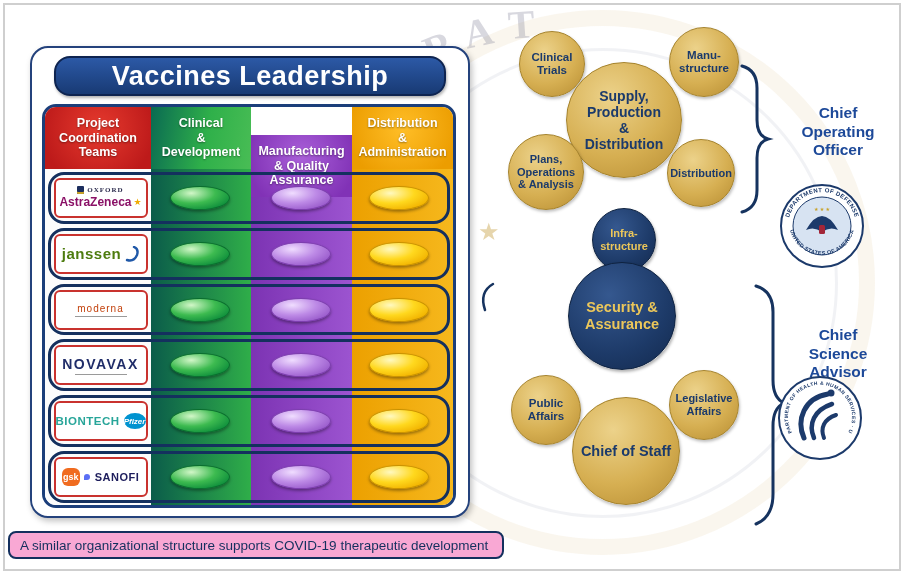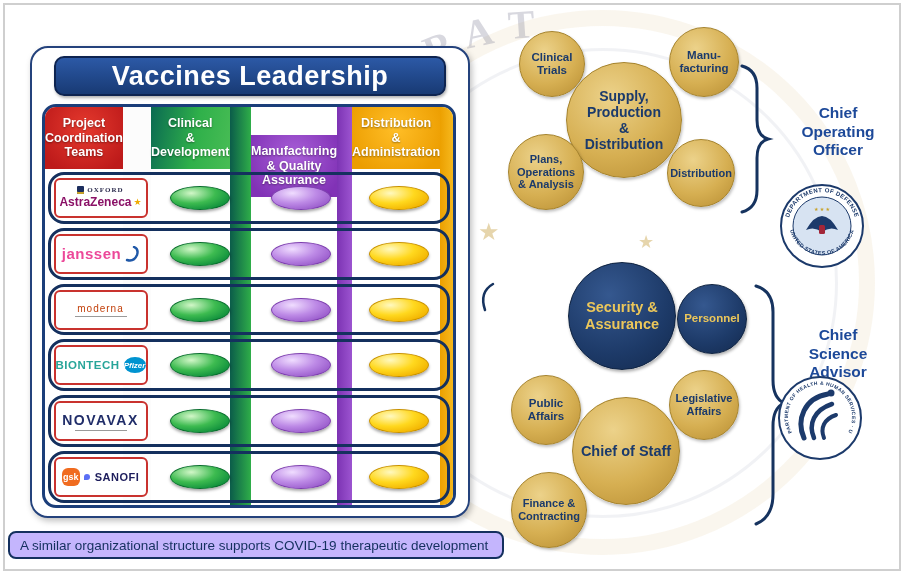--- a/index.html
+++ b/index.html
@@ -18,26 +18,26 @@
   .wm-l2 { left:464px; top:9px;  font-size:40px; transform:rotate(-12deg); }
   .wm-l3 { left:508px; top:1px;  font-size:40px; transform:rotate(-4deg); }
   .wm-star { position:absolute; color:rgba(200,162,72,0.45); z-index:0; }
   .wm-s1 { left:478px; top:218px; font-size:24px; }
   .wm-s2 { left:638px; top:231px; font-size:18px; }
 
   
   .card { position:absolute; left:30px; top:46px; width:440px; height:472px; background:#ffffff;
           border:2px solid #24427c; border-radius:18px; box-shadow:2px 3px 6px rgba(0,0,0,0.25); z-index:2; }
   .title-box { position:absolute; left:22px; top:8px; width:392px; height:40px;
-               background:linear-gradient(#2c59a6,#183a74); border:2px solid #0e2450; border-radius:10px;
+               background:linear-gradient(#2c59a6,#183a74); border:2px solid #0e2450; border-radius:16px;
                display:flex; align-items:center; justify-content:center; color:#fff; font-size:27px;
                font-weight:bold; letter-spacing:.5px; box-shadow:1px 2px 3px rgba(0,0,0,0.3); }
   .table-frame { position:absolute; left:10px; top:56px; width:414px; height:404px;
                  border:3px solid #1b3e7a; border-radius:14px; overflow:hidden; display:flex; }
-  .col { display:flex; flex-direction:row;border-radius:25px; }
+  .col { display:flex; flex-direction:column;border-radius:25px; }
   .col-1 { width:106px; } .col-2 { width:100px; } .col-3 { width:101px; } .col-4 { width:101px; }
   .col-head { height:62px; display:flex; align-items:center; justify-content:center; text-align:center;
               color:#fff; font-weight:bold; font-size:12.5px; line-height:1.15; white-space:pre-line;
               text-shadow:0 1px 2px rgba(0,0,0,0.4); }
   .head-red    { background:radial-gradient(circle at 50% 35%, #e63a2e, #bd1a1a 85%); }
   .head-green  { background:linear-gradient(100deg, #0a6a52, #2fb04a 55%, #49bd55); }
   .head-purple { background:radial-gradient(circle at 50% 35%, #a95fd8, #8132b6 85%);margin-top:28px; }
   .head-orange { background:radial-gradient(circle at 50% 35%, #ffbe27, #ec9d00 85%); }
   .col-body { flex:1; }
   .body-white  { background:#fcfcfc; }
@@ -52,39 +52,39 @@
 
   .logo { width:94px; height:40px; background:#fff; border:2px solid #c9322e; border-radius:6px;
           display:flex; flex-direction:column; align-items:center; justify-content:center; gap:1px; overflow:hidden; }
   .logo.h { flex-direction:row; gap:4px; }
   .oxford-line { display:flex; align-items:center; gap:3px; font-family:"Liberation Serif", serif;
                  font-size:7px; letter-spacing:1px; color:#2b2b4d; font-weight:bold; }
   .crest { width:7px; height:8px; background:#1c2e5e; border-radius:1px; box-shadow:inset 0 -2px 0 #c9a227; }
   .az-line { display:flex; align-items:center; gap:2px; }
   .az-word { font-size:12px; font-weight:bold; color:#8a1066; }
   .az-star { font-size:9px; color:#f0ab00; }
-  .janssen-word { font-size:15px; font-weight:bold; color:#ec4899; letter-spacing:.5px; }
+  .janssen-word { font-size:15px; font-weight:bold; color:#4d7c0f; letter-spacing:.5px; }
   .moderna-word { font-size:10px; font-weight:normal; color:#c2410c; letter-spacing:1px; }
   .novavax-word { font-size:14px; font-weight:bold; color:#202d69; letter-spacing:1.5px; }
   .tagline-line { width:52px; height:1px; background:#9a9a9a; margin-top:1px; }
   .biontech-word { font-size:11.5px; font-weight:bold; color:#27a599; letter-spacing:.5px; }
   .pfizer-oval { width:32px; height:16px; border-radius:50%; background:#0093d0; color:#fff;
                  font-size:8px; font-style:italic; font-weight:bold; display:flex; align-items:center; justify-content:center; }
   .gsk-badge { width:18px; height:18px; border-radius:6px; background:#f06b1f; color:#fff; font-size:9px;
                font-weight:bold; display:flex; align-items:center; justify-content:center; }
   .sanofi-wrap { display:flex; align-items:center; gap:5px; }
   .sanofi-dot { width:6px; height:6px; border-radius:50% 50% 50% 0; background:#5b6ff5; display:inline-block; }
   .sanofi-word { font-size:11px; font-weight:bold; color:#1d1d5c; letter-spacing:.5px; }
 
   .oval { width:60px; height:24px; border-radius:50%; box-shadow:0 2px 3px rgba(0,0,0,0.35); }
   .oval-green  { background:radial-gradient(ellipse at 35% 28%, #d2f7c8 0%, #3dbb50 45%, #0f8f3c 80%, #077a31); border:1px solid #0a6e2e; }
   .oval-purple { background:radial-gradient(ellipse at 35% 28%, #f0ddff 0%, #bd8ae6 45%, #9a5ccc 80%, #8748b8); border:1px solid #7d3fae; }
   .oval-yellow { background:radial-gradient(ellipse at 35% 28%, #fff9c0 0%, #ffd81e 45%, #f2b300 80%, #dd9f00); border:1px solid #c89200; }
 
-  .footnote { position:absolute; left:8px; top:531px; width:496px; height:28px; background:#c4b5fd;
+  .footnote { position:absolute; left:8px; top:531px; width:496px; height:28px; background:#f9a8d4;
               border:2px solid #14305e; border-radius:8px; display:flex; align-items:center; padding-left:10px;
               color:#14305e; font-size:13.5px; z-index:3; }
 
   
   .bubble { position:absolute; border-radius:50%; display:flex; align-items:center; justify-content:center;
             text-align:center; white-space:pre-line; font-weight:bold; line-height:1.15; z-index:2; }
   .bubble.gold { background:radial-gradient(circle at 38% 30%, #ecd28a, #d6af52 55%, #ba9035 95%);
                  color:#1b3a6b; border:1px solid #a5832d; box-shadow:1px 2px 3px rgba(0,0,0,0.25); }
   .bubble.navy { background:radial-gradient(circle at 38% 30%, #35588f, #1d3a68 60%, #142b50 95%);
                  color:#ecc75a; border:1px solid #0e2240; box-shadow:1px 2px 3px rgba(0,0,0,0.3); }
@@ -216,41 +216,41 @@
           <div class="cell cell-3">
               <div class="oval oval-purple"></div>
             </div>
           <div class="cell cell-4">
               <div class="oval oval-yellow"></div>
             </div>
         </div>
 
         <div class="vrow">
           <div class="cell cell-1">
+            <div class="logo">
+              <span class="novavax-word">NOVAVAX</span>
+              <div class="tagline-line"></div>
+            </div>
+          </div>
+          <div class="cell cell-2">
+              <div class="oval oval-green"></div>
+            </div>
+          <div class="cell cell-3">
+              <div class="oval oval-purple"></div>
+            </div>
+          <div class="cell cell-4">
+              <div class="oval oval-yellow"></div>
+            </div>
+        </div>
+
+        <div class="vrow">
+          <div class="cell cell-1">
             <div class="logo h">
               <span class="biontech-word">BIONTECH</span>
               <span class="pfizer-oval">Pfizer</span>
-            </div>
-          </div>
-          <div class="cell cell-2">
-              <div class="oval oval-green"></div>
-            </div>
-          <div class="cell cell-3">
-              <div class="oval oval-purple"></div>
-            </div>
-          <div class="cell cell-4">
-              <div class="oval oval-yellow"></div>
-            </div>
-        </div>
-
-        <div class="vrow">
-          <div class="cell cell-1">
-            <div class="logo">
-              <span class="novavax-word">NOVAVAX</span>
-              <div class="tagline-line"></div>
             </div>
           </div>
           <div class="cell cell-2">
               <div class="oval oval-green"></div>
             </div>
           <div class="cell cell-3">
               <div class="oval oval-purple"></div>
             </div>
           <div class="cell cell-4">
               <div class="oval oval-yellow"></div>
@@ -280,39 +280,38 @@
 
       </div>
     </div>
   </div>
 
   <div class="footnote">A similar organizational structure supports COVID-19 therapeutic development</div>
 
   <div class="bubble gold b-clinical">Clinical
 Trials</div>
   <div class="bubble gold b-manu">Manu-
-facturing</div>
+structure</div>
   <div class="bubble gold b-supply">Supply,
 Production
 &amp;
 Distribution</div>
   <div class="bubble gold b-plans">Plans,
 Operations
 &amp; Analysis</div>
   <div class="bubble gold b-dist">Distribution</div>
+  <div class="bubble navy b-infra">Infra-
+structure</div>
   <div class="bubble navy b-security">Security &amp;
 Assurance</div>
-  <div class="bubble navy b-personnel">Personnel</div>
   <div class="bubble gold b-public">Public
 Affairs</div>
   <div class="bubble gold b-legis">Legislative
 Affairs</div>
   <div class="bubble gold b-chief">Chief of Staff</div>
-  <div class="bubble gold b-finance">Finance &amp;
-Contracting</div>
 
   <svg class="braces">
     <path d="M 742 66 Q 757 70 757 88 L 757 120 Q 757 136 768 139 Q 757 142 757 158 L 757 190 Q 757 208 742 212" stroke="#16335f" stroke-width="3" fill="none" stroke-linecap="round"></path>
     <path d="M 756 286 Q 773 291 773 312 L 773 380 Q 773 398 784 403 Q 773 408 773 426 L 773 494 Q 773 517 756 524" stroke="#16335f" stroke-width="3" fill="none" stroke-linecap="round"></path>
     <path d="M 493 284 Q 479 292 485 310" stroke="#16335f" stroke-width="2.5" fill="none" stroke-linecap="round"></path>
   </svg>
 
   <div class="role role-coo">Chief
 Operating
 Officer</div>

